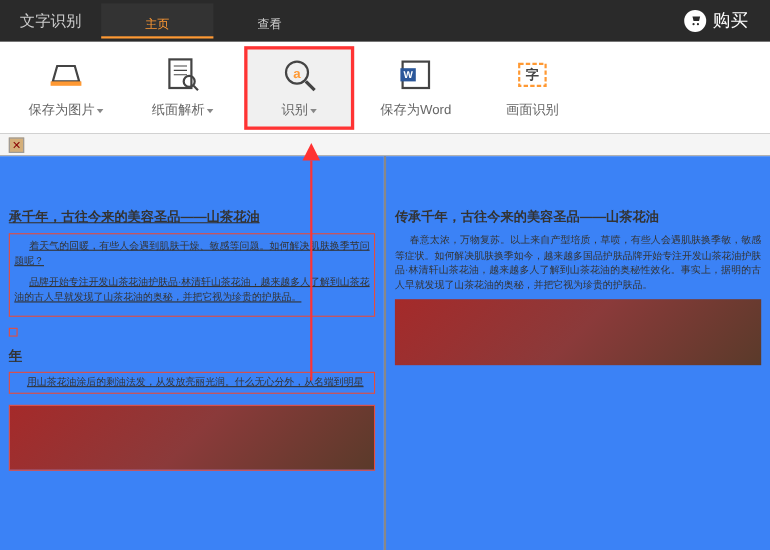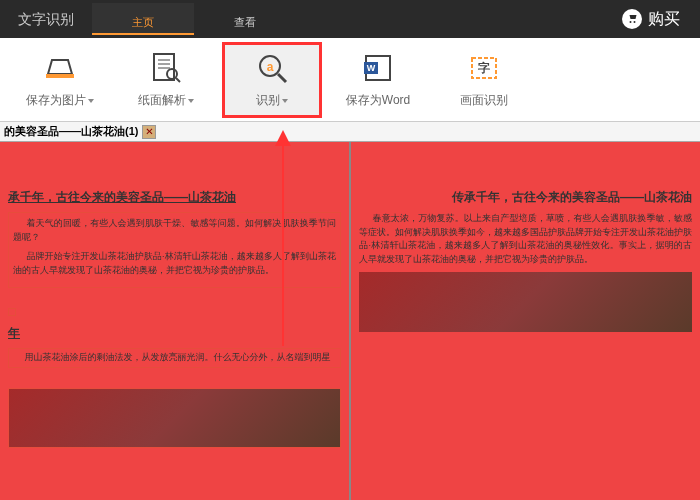--- a/index.html
+++ b/index.html
@@ -18,28 +18,28 @@
 .tool-btn.highlighted { border: 3px solid #ff3333; background: #f0f0f0; }
 .tool-icon { width: 36px; height: 36px; display: flex; align-items: center; justify-content: center; }
 .tool-label { font-size: 12px; color: #666; }
 .dropdown-arrow { display: inline-block; border-left: 3px solid transparent; border-right: 3px solid transparent; border-top: 4px solid #888; margin-left: 2px; vertical-align: middle; }
 
 .doc-bar { height: 20px; background: #f5f5f5; border-bottom: 1px solid #aaa; display: flex; align-items: center; font-size: 11px; padding-left: 4px; }
 .doc-title { font-weight: bold; }
 .close-doc { width: 14px; height: 14px; background: #d4af7a; color: #800; font-size: 10px; display: flex; align-items: center; justify-content: center; margin-left: 4px; border: 1px solid #999; cursor: pointer; }
 
 .content { display: flex; height: 358px; }
-.pane { flex: 1; overflow: hidden; padding: 8px; background: #ef4444; font-size: 9px; line-height: 1.5; color: #333; position: relative; }
+.pane { flex: 1; overflow: hidden; padding: 8px; background: #3b82f6; font-size: 9px; line-height: 1.5; color: #333; position: relative; }
 .pane.right { border-left: 2px solid #888; }
 .pane h3 { font-size: 12px; font-weight: bold; margin: 8px 0 6px; }
 .pane h3.underlined { text-decoration: underline; }
 .pane p { margin-bottom: 6px; text-indent: 1.5em; text-align: justify; }
-.left-block { border: 1px solid #e74c3c; padding: 4px; margin-bottom: 20px; }
+.left-block { border: 1px solid #e74c3c; padding: 4px; margin-bottom: 10px; text-decoration: underline; }
 .tiny-box { width: 8px; height: 8px; border: 1px solid #e74c3c; margin: 4px 0; }
-.right .right-title { text-align: right; }
+.right .right-title { text-align: left; }
 .img-placeholder { height: 60px; background: linear-gradient(135deg, #a52a2a, #8b3a3a, #5a3a2a); border: 1px solid #e74c3c; margin-top: 6px; }
 .img-placeholder2 { height: 60px; background: linear-gradient(135deg, #a52a2a, #8b3a3a, #5a3a2a); margin-top: 6px; }
 
 .arrow-annotation { position: absolute; left: 275px; top: 130px; pointer-events: none; }
 .arrow-line { width: 2px; height: 200px; background: #ff3333; margin: 0 auto; }
 .arrow-head { width: 0; height: 0; border-left: 8px solid transparent; border-right: 8px solid transparent; border-bottom: 16px solid #ff3333; margin: 0 auto; }
 </style>
 </head>
 <body>
 
@@ -106,21 +106,20 @@
         <svg width="36" height="32" viewBox="0 0 36 32">
           <rect x="6" y="6" width="24" height="20" fill="none" stroke="#ff9933" stroke-width="2" stroke-dasharray="4 2"></rect>
           <text x="18" y="20" text-anchor="middle" font-size="12" fill="#444" font-weight="bold">字</text>
         </svg>
       </div>
     <div class="tool-label">画面识别</div>
   </div>
 </div>
 
 <div class="doc-bar">
-  <span class="doc-title">的美容圣品——山茶花油(1)</span>
   <span class="close-doc">✕</span>
 </div>
 
 <div class="content">
   <div class="pane left">
     <div style="height:30px"></div>
     <h3 class="underlined">承千年，古往今来的美容圣品——山茶花油</h3>
     <div class="left-block">
       <p>着天气的回暖，有些人会遇到肌肤干燥、敏感等问题。如何解决肌肤换季节问题呢？</p>
       <p>品牌开始专注开发山茶花油护肤品·林清轩山茶花油，越来越多人了解到山茶花油的古人早就发现了山茶花油的奥秘，并把它视为珍贵的护肤品。</p>

